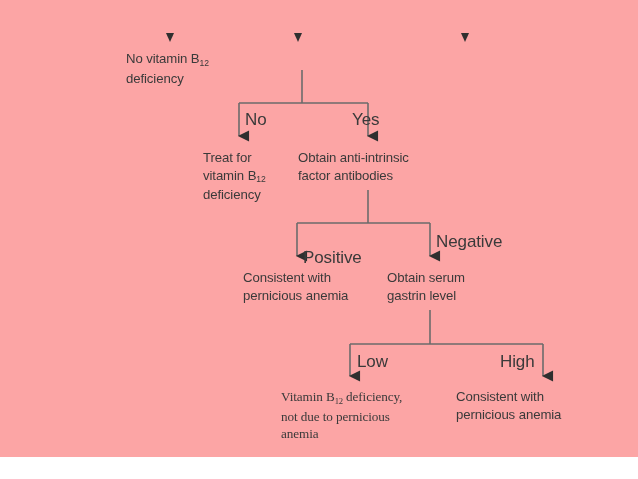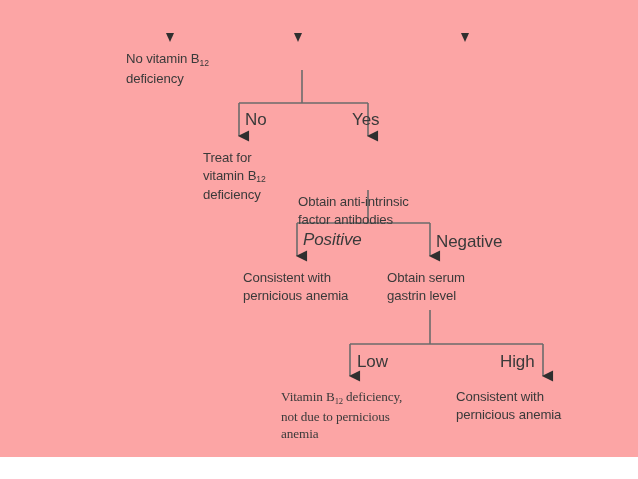--- a/index.html
+++ b/index.html
@@ -79,34 +79,34 @@
     <line x1="350" y1="344" x2="543" y2="344" stroke="#6b6b6b" stroke-width="1.6"></line>
     <line x1="350" y1="344" x2="350" y2="376" stroke="#6b6b6b" stroke-width="1.6" marker-end="url(#ah)"></line>
     <line x1="543" y1="344" x2="543" y2="376" stroke="#6b6b6b" stroke-width="1.6" marker-end="url(#ah)"></line>
   </svg>
 
   <div class="node" style="left:126px; top:50px; width:115px;"><span>No vitamin B</span><sub>12</sub><br><span>deficiency</span></div>
 
 
   <div class="node" style="left:203px; top:149px; width:96px;"><span>Treat for</span><br><span>vitamin B</span><sub>12</sub><br><span>deficiency</span></div>
 
-  <div class="node" style="left:298px; top:149px; width:160px;margin-top:44px;">Obtain anti-intrinsic
+  <div class="node" style="left:298px; top:149px; width:160px;">Obtain anti-intrinsic
 factor antibodies</div>
 
   <div class="node" style="left:243px; top:269px; width:140px;">Consistent with
 pernicious anemia</div>
 
   <div class="node" style="left:387px; top:269px; width:120px;">Obtain serum
 gastrin level</div>
 
   <div class="node" style="left:281px; top:388px; width:160px;font-family:Liberation Serif, serif;"><span>Vitamin B</span><sub>12</sub><span> deficiency,</span><br><span>not due to pernicious</span><br><span>anemia</span></div>
 
   <div class="node" style="left:456px; top:388px; width:150px;">Consistent with
 pernicious anemia</div>
 
   <div class="edge-label" style="left:245px; top:112px;">No</div>
   <div class="edge-label" style="left:352px; top:112px;">Yes</div>
-  <div class="edge-label" style="left:303px; top:232px;font-style:italic;">Positive</div>
+  <div class="edge-label" style="left:303px; top:250px;">Positive</div>
   <div class="edge-label" style="left:436px; top:234px;">Negative</div>
   <div class="edge-label" style="left:357px; top:354px;">Low</div>
   <div class="edge-label" style="left:500px; top:354px;">High</div>
 
 </div>
 
 </body></html>

